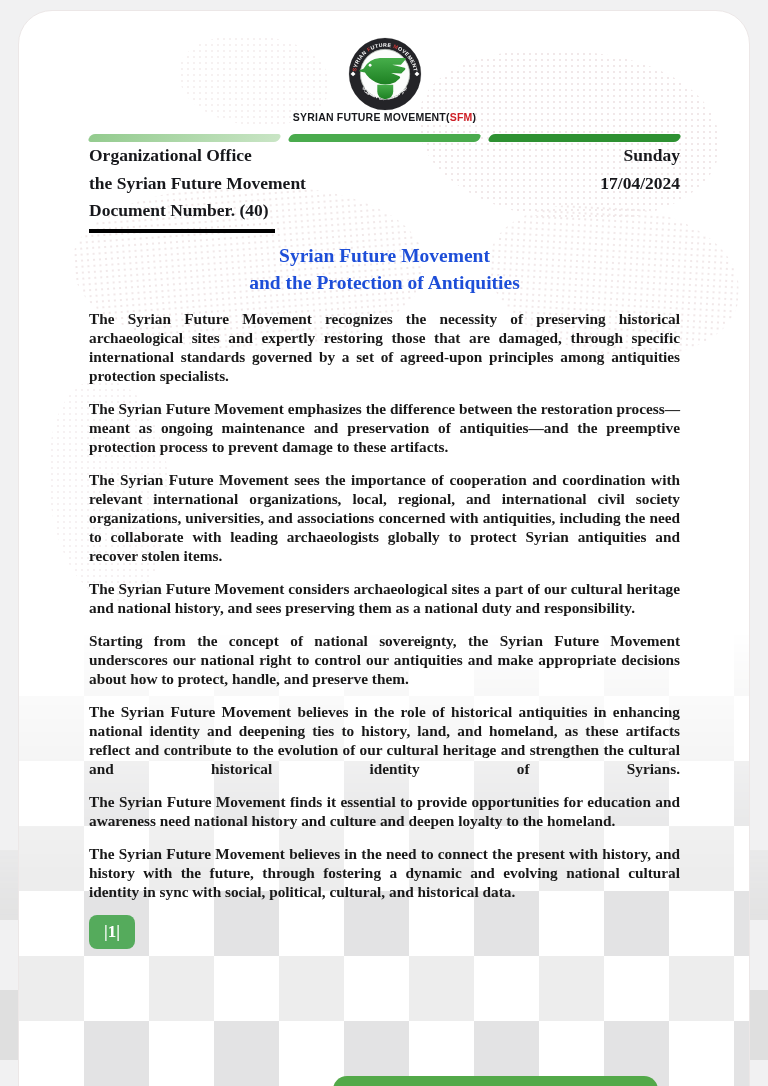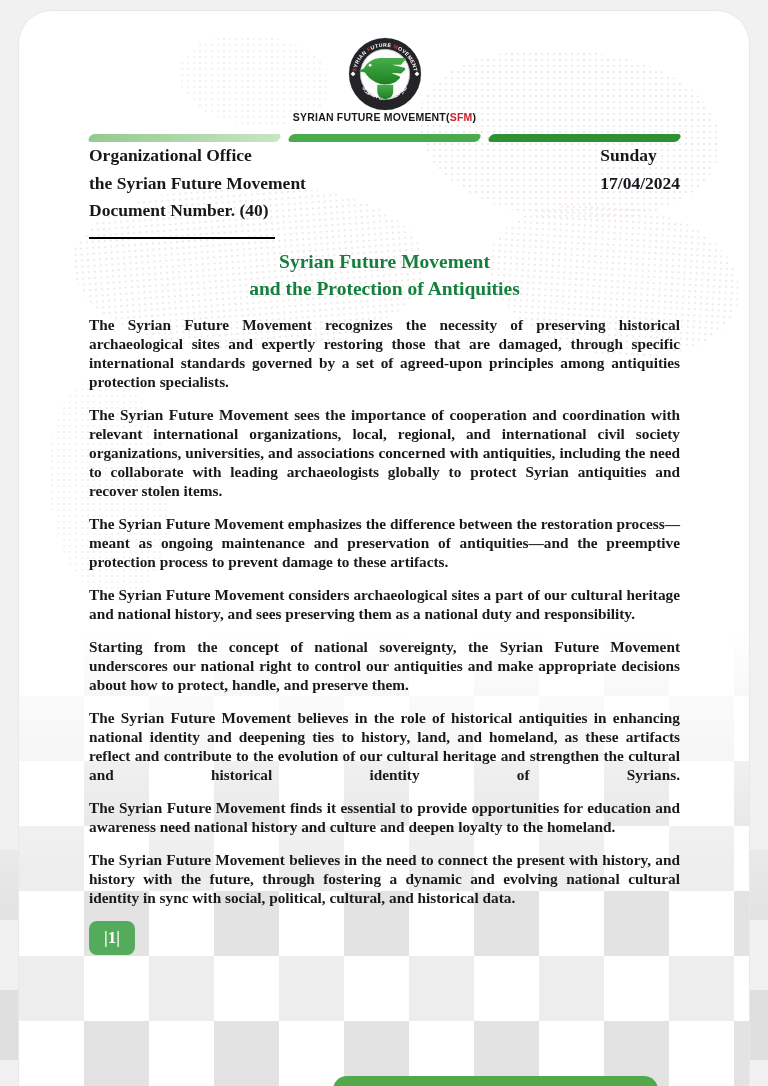--- a/index.html
+++ b/index.html
@@ -51,25 +51,25 @@
   .bars { display:flex; gap:9px; margin-top:10px; }
   .bar { height:8px; flex:1; transform:skewX(-28deg); border-radius:4px; }
   .bar.light { background:linear-gradient(90deg,#93cb8e,#c9e5c5); }
   .bar.mid   { background:#4aab4d; }
   .bar.dark  { background:#2e9132; }
 
   
   .info-row { display:flex; justify-content:space-between; 
     font-size:17.5px; font-weight:bold; color:#17181c; }
   .info-left  { line-height:27.5px; }
-  .info-right { text-align:left; line-height:27.5px; }
-  .underlined { display:inline-block; border-bottom:2px solid #000000; padding:0 6px 12px 0; }
+  .info-right { text-align:right; line-height:27.5px; }
+  .underlined { display:inline-block; border-bottom:4px solid #000000; padding:0 6px 4px 0; }
 
   
-  .doc-title { text-align:center; color:#15803d; font-weight:bold; font-size:19.5px;
+  .doc-title { text-align:center; color:#1d4ed8; font-weight:bold; font-size:19.5px;
     line-height:27px; margin-top:9px; }
 
   
   .body-text { margin-top:13px; }
   .body-text p { font-size:15.3px; font-weight:bold; color:#191919; line-height:19px;
     text-align:justify; margin-bottom:14px; }
   .body-text p.justify-last { text-align-last:justify; }
 
   
   .page-badge { display:inline-block; background:#55ab5c; color:#ffffff; border-radius:8px;
@@ -147,22 +147,22 @@
 
     
     <div class="doc-title">
       <div>Syrian Future Movement</div>
       <div>and the Protection of Antiquities</div>
     </div>
 
     
     <div class="body-text">
       <p>The Syrian Future Movement recognizes the necessity of preserving historical archaeological sites and expertly restoring those that are damaged, through specific international standards governed by a set of agreed-upon principles among antiquities protection specialists.</p>
+      <p>The Syrian Future Movement emphasizes the difference between the restoration process—meant as ongoing maintenance and preservation of antiquities—and the preemptive protection process to prevent damage to these artifacts.</p>
       <p>The Syrian Future Movement sees the importance of cooperation and coordination with relevant international organizations, local, regional, and international civil society organizations, universities, and associations concerned with antiquities, including the need to collaborate with leading archaeologists globally to protect Syrian antiquities and recover stolen items.</p>
-      <p>The Syrian Future Movement emphasizes the difference between the restoration process—meant as ongoing maintenance and preservation of antiquities—and the preemptive protection process to prevent damage to these artifacts.</p>
       <p>The Syrian Future Movement considers archaeological sites a part of our cultural heritage and national history, and sees preserving them as a national duty and responsibility.</p>
       <p>Starting from the concept of national sovereignty, the Syrian Future Movement underscores our national right to control our antiquities and make appropriate decisions about how to protect, handle, and preserve them.</p>
       <p class="justify-last">The Syrian Future Movement believes in the role of historical antiquities in enhancing national identity and deepening ties to history, land, and homeland, as these artifacts reflect and contribute to the evolution of our cultural heritage and strengthen the cultural and historical identity of Syrians.</p>
       <p>The Syrian Future Movement finds it essential to provide opportunities for education and awareness need national history and culture and deepen loyalty to the homeland.</p>
       <p>The Syrian Future Movement believes in the need to connect the present with history, and history with the future, through fostering a dynamic and evolving national cultural identity in sync with social, political, cultural, and historical data.</p>
     </div>
 
     
     <span class="page-badge">|1|</span>
   </div>

